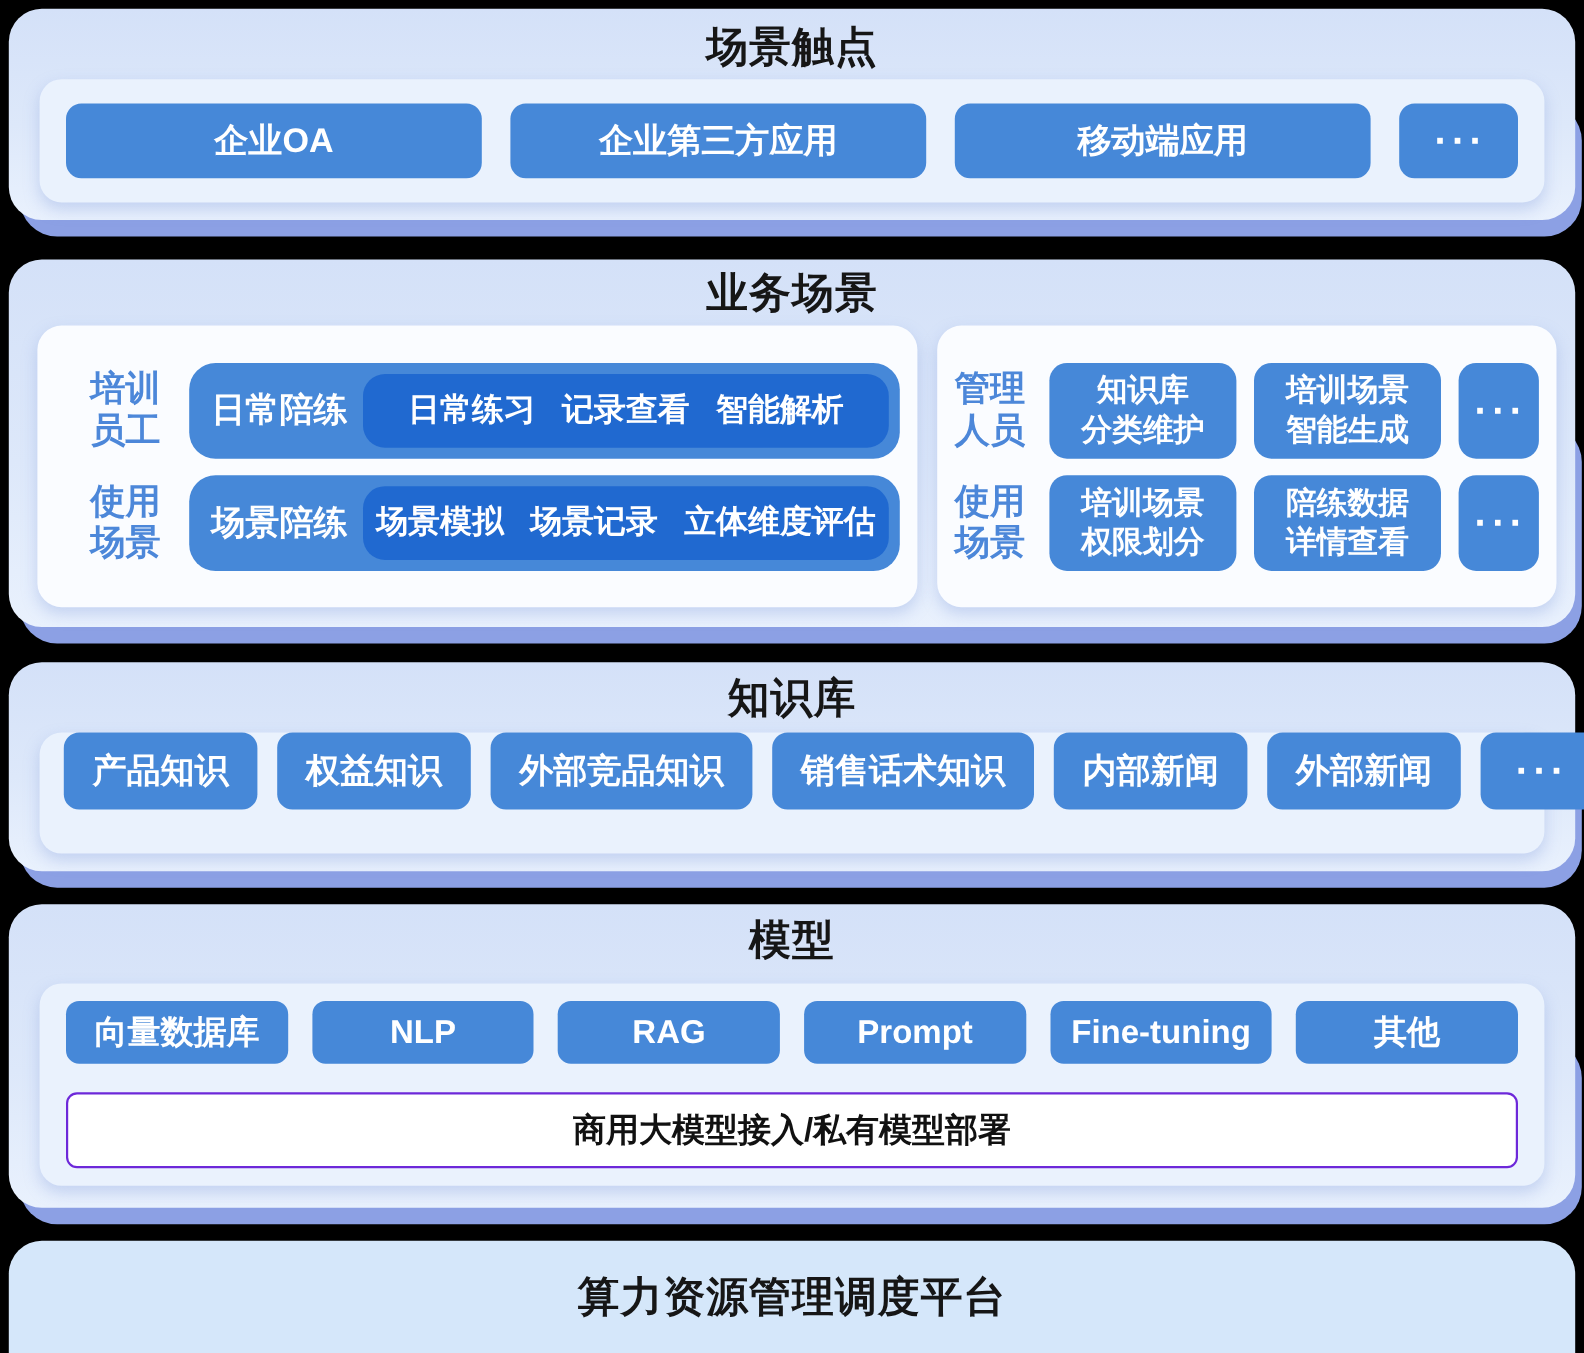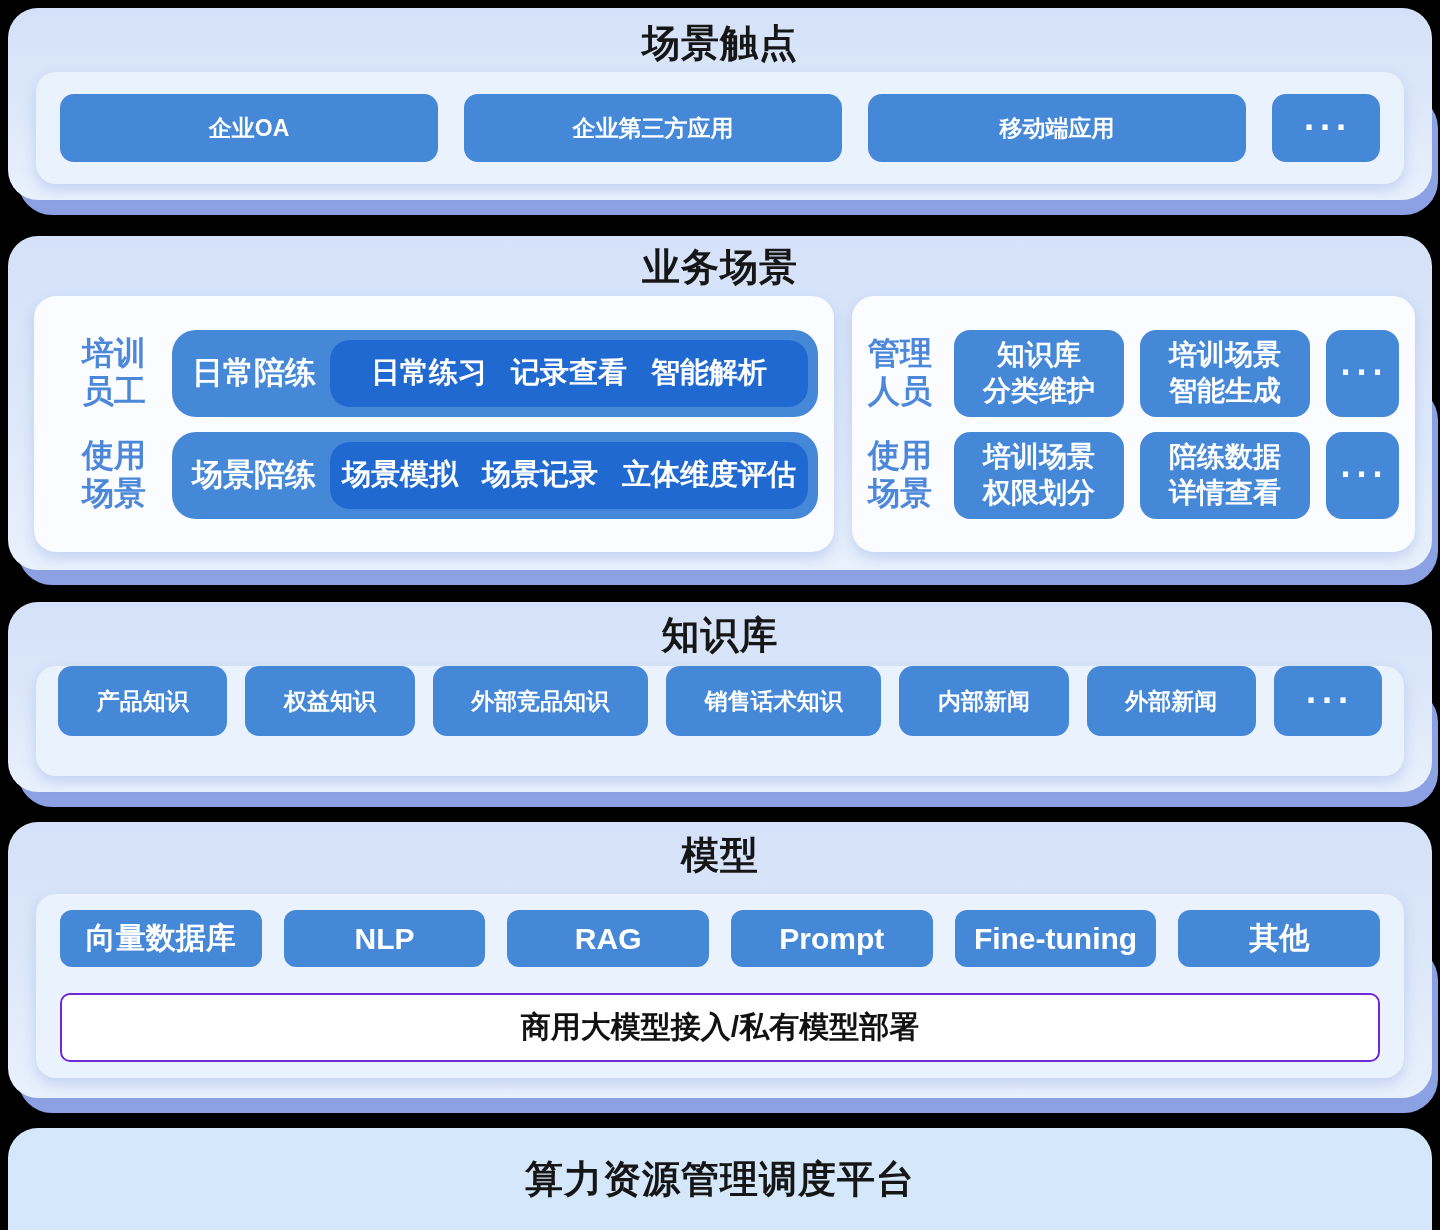--- a/index.html
+++ b/index.html
@@ -20,21 +20,21 @@
   }
   .sec-title{
     text-align:center;font-size:38px;font-weight:700;color:#161616;
     line-height:46px;flex:0 0 auto;letter-spacing:1px;
   }
   .panel{
     background:#eaf2fd;border-radius:20px;box-shadow:0 6px 14px rgba(130,155,220,.35);
     box-sizing:border-box;
   }
   .btn{
-    background:#4688d8;color:#fff;font-size:23px;font-weight:600;
+    background:#4688d8;color:#fff;font-size:31px;font-weight:600;
     display:flex;align-items:center;justify-content:center;
     border-radius:14px;white-space:nowrap;box-sizing:border-box;
   }
   .dots{font-size:36px;font-weight:700;letter-spacing:4px;text-indent:4px;}
   
   #sec-touch{top:8px;height:192px;}
   #sec-touch .sec-body{padding:12px 28px 16px;}
   #sec-touch .panel{flex:1;margin-top:6px;display:flex;align-items:center;gap:26px;padding:0 24px;}
   #sec-touch .btn{height:68px;flex:1;}
   #sec-touch .btn.dots{flex:0 0 108px;}

